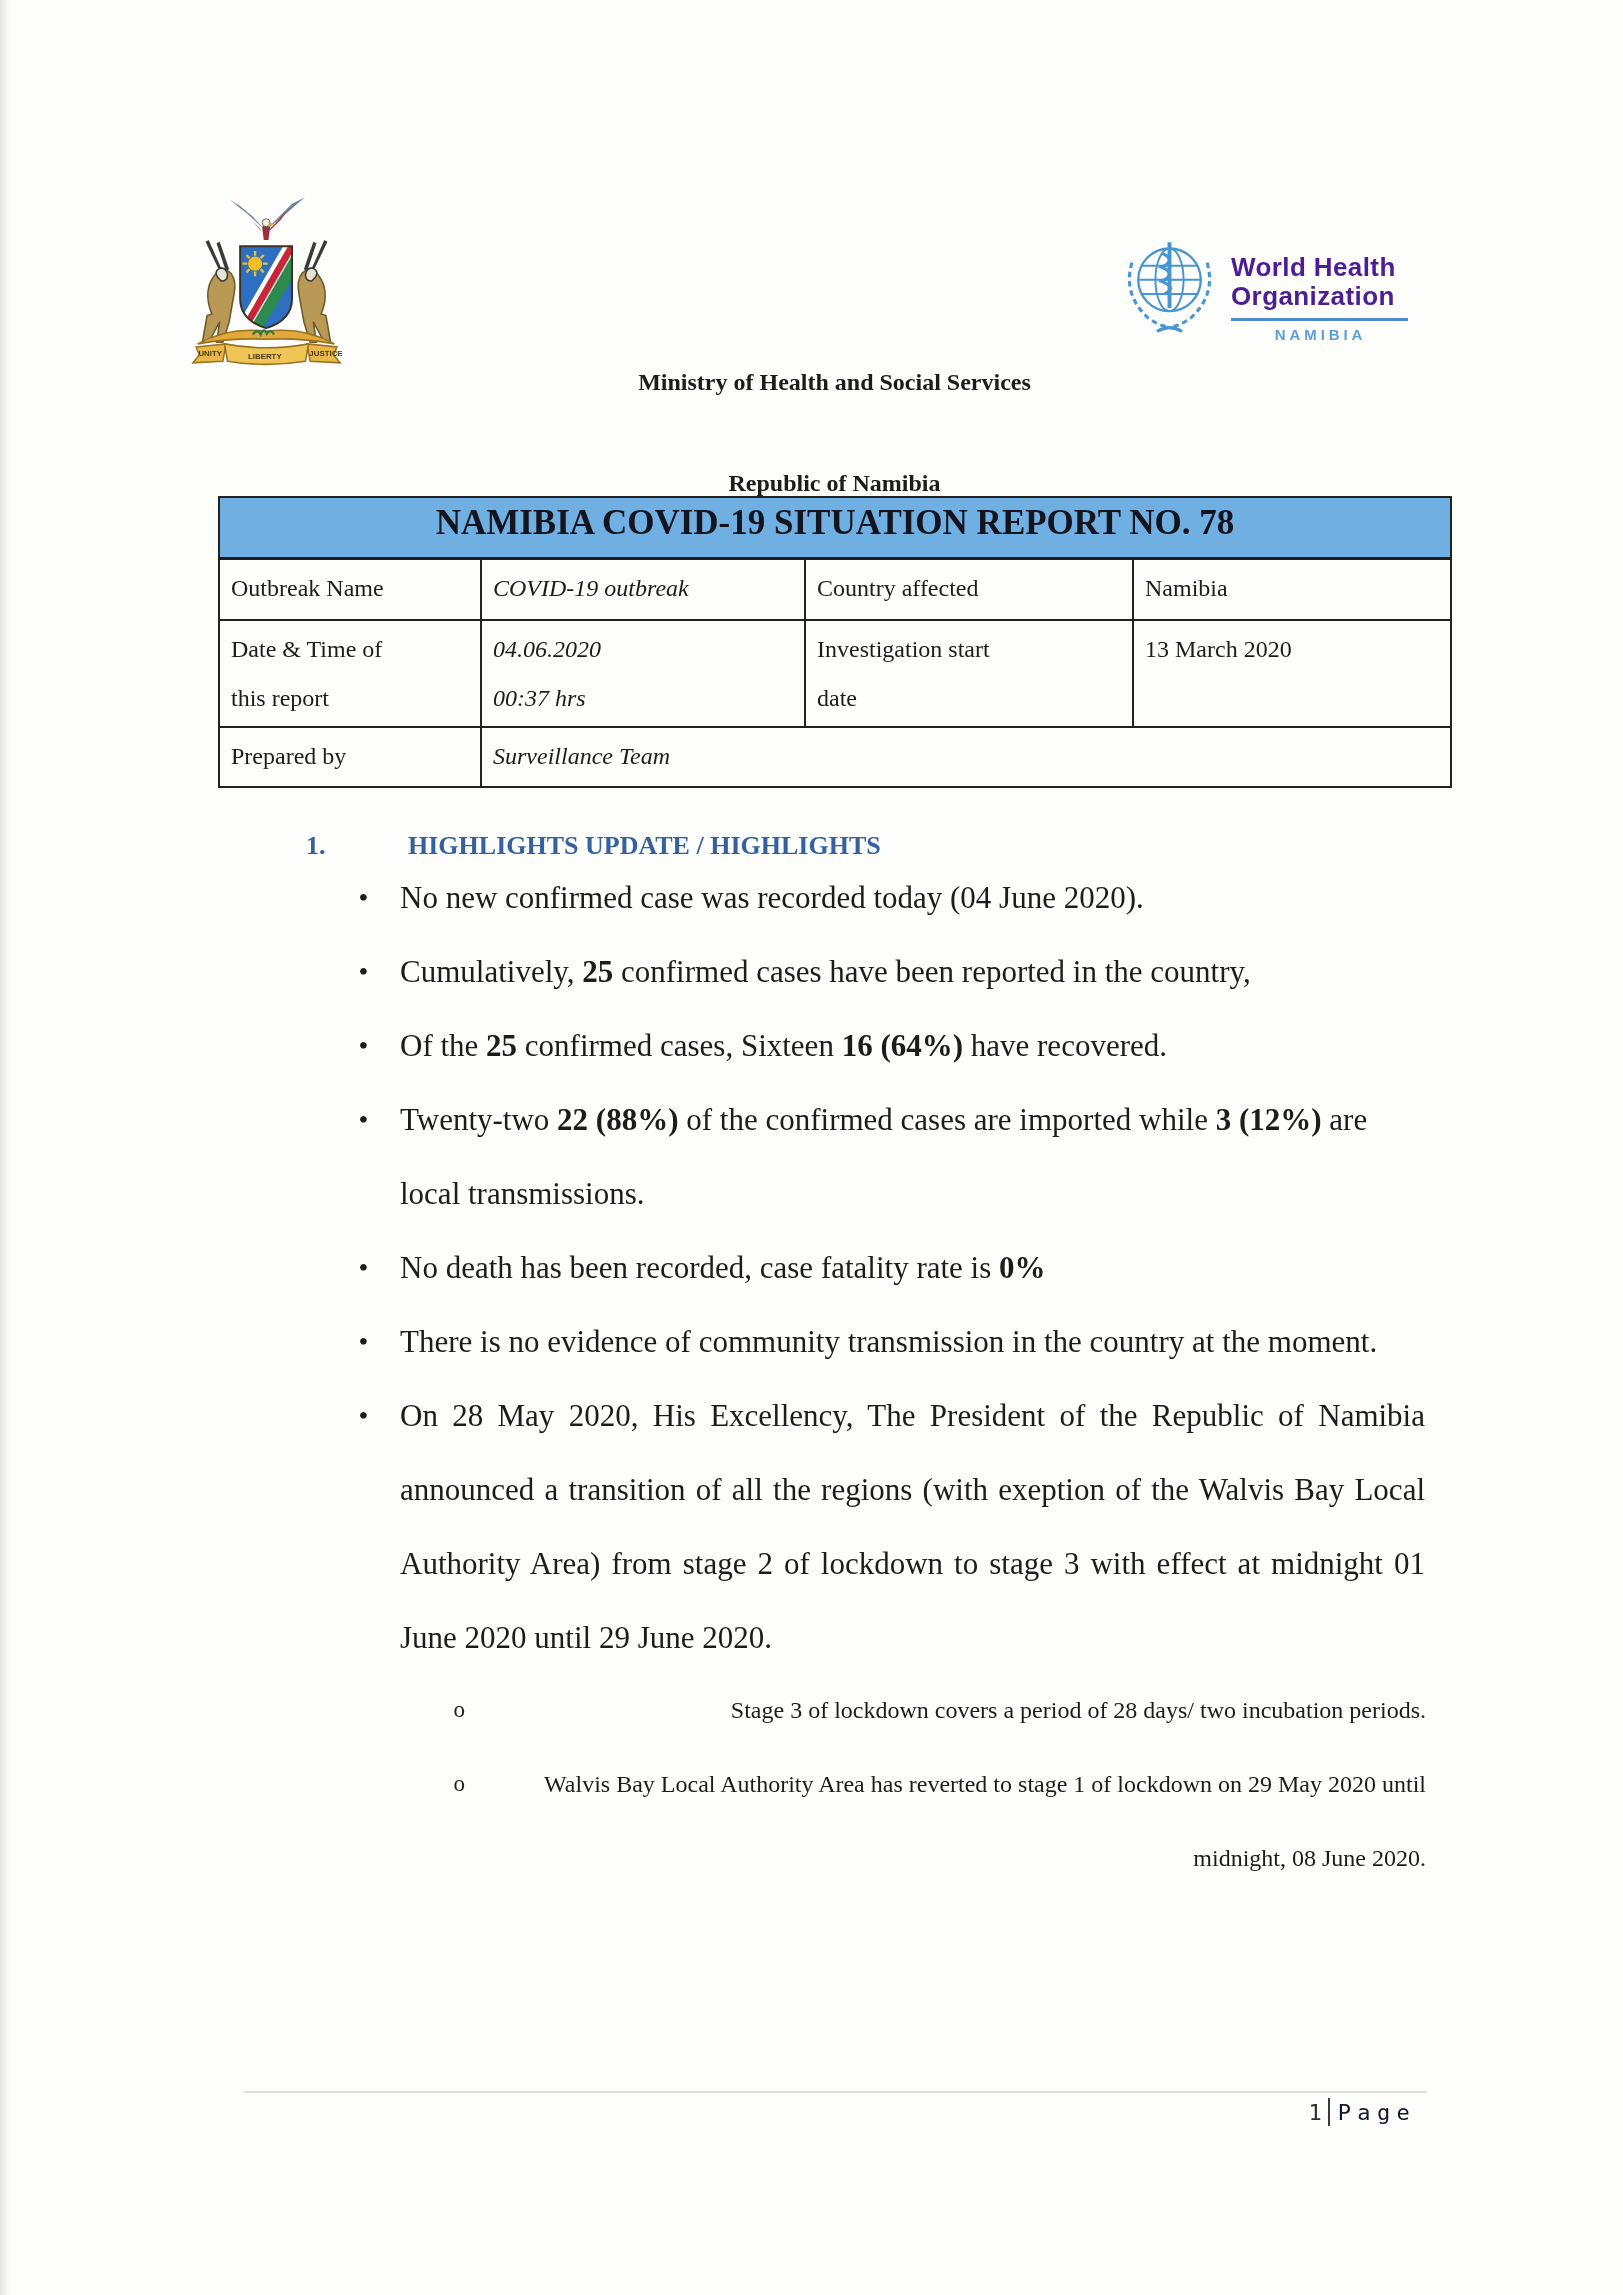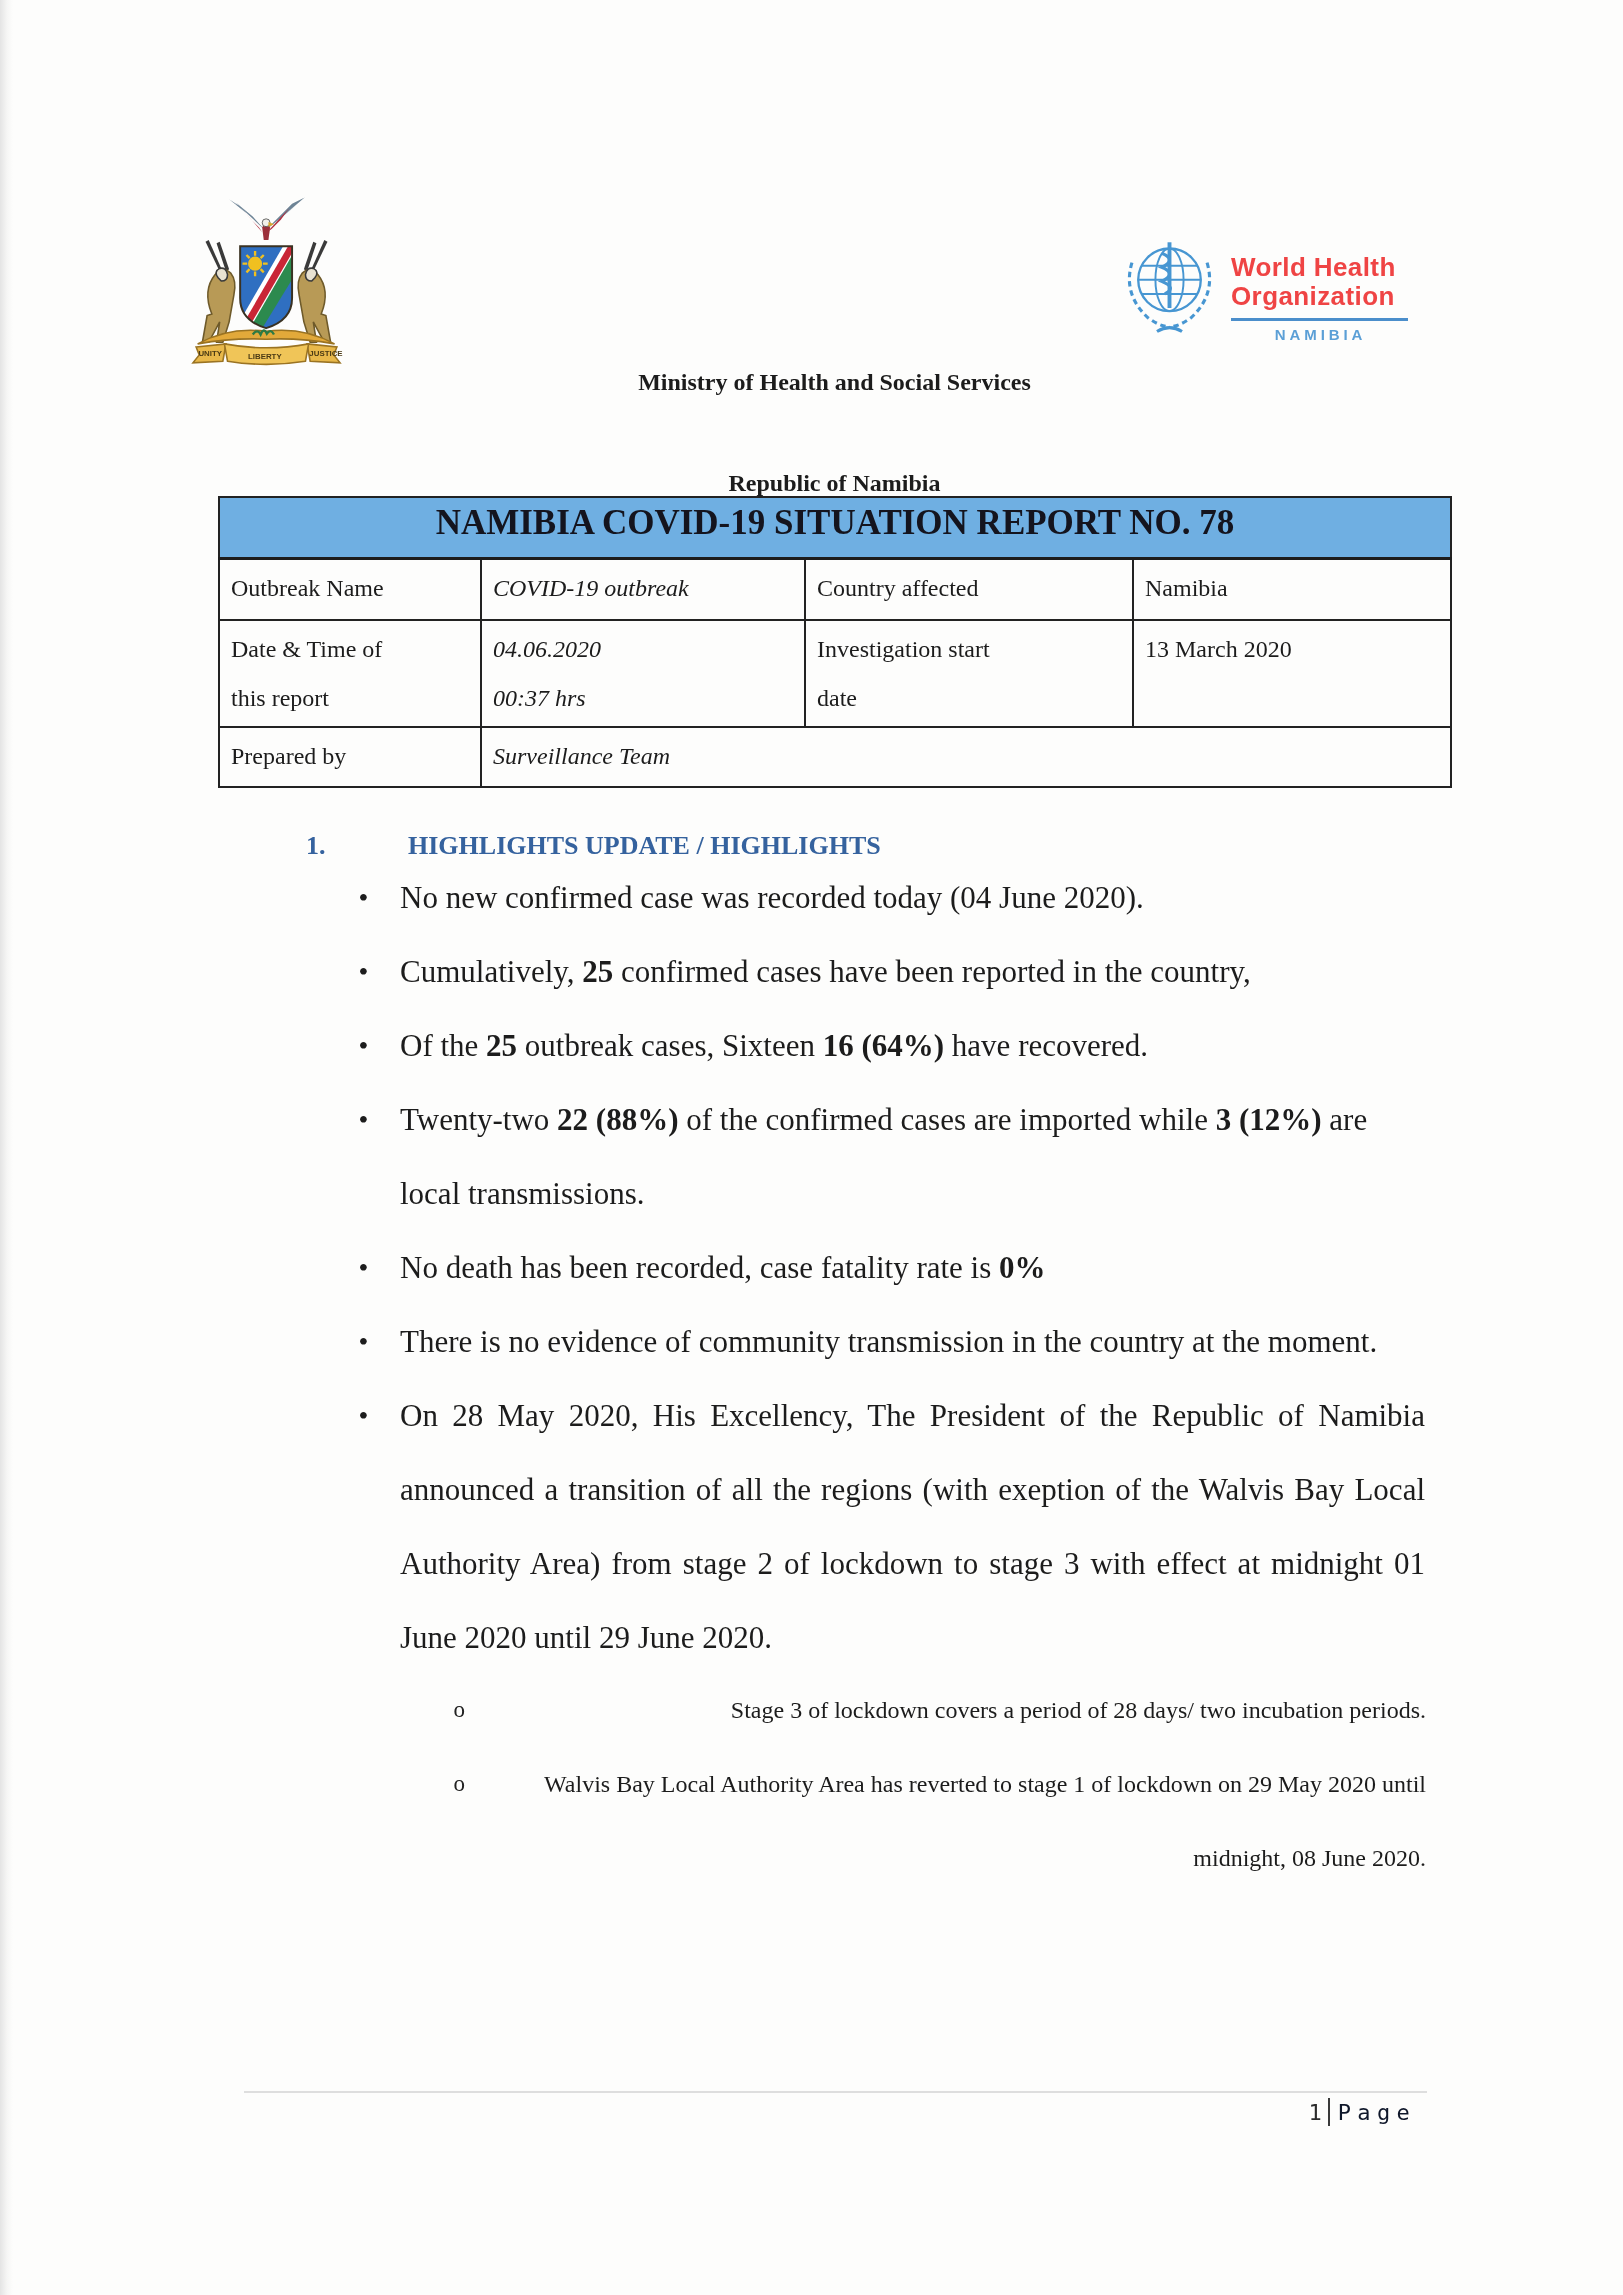--- a/index.html
+++ b/index.html
@@ -13,21 +13,21 @@
   }
   .scan-edge{
     position:absolute;left:0;top:0;width:12.6px;height:100%;
     background:linear-gradient(to right,#e4e4e4,#f6f6f5 55%,rgba(255,255,255,0));
   }
   
   .coat{position:absolute;left:174px;top:196px;width:185px;height:177px;}
   .who{position:absolute;left:1121px;top:234px;width:298px;height:126px;}
   .who-emblem{position:absolute;left:0;top:1.6px;width:97px;height:108px;}
   .who-text{position:absolute;left:110px;top:19px;width:179px;font-family:"Liberation Sans",sans-serif;}
-  .who-l1,.who-l2{font-size:26px;font-weight:bold;color:#ef4444;line-height:29px;letter-spacing:0.4px;}
+  .who-l1,.who-l2{font-size:26px;font-weight:bold;color:#4c1d95;line-height:29px;letter-spacing:0.4px;}
   .who-rule{margin-top:7px;height:3.1px;background:#4b8ecb;width:177px;}
   .who-country{margin-top:4.7px;text-align:center;font-size:15px;font-weight:bold;letter-spacing:3.9px;color:#5b9fd6;}
   
   .ministry{position:absolute;left:218px;width:1233px;text-align:center;font-weight:bold;font-size:24px;}
   .m1{top:379px;}
   .m2{top:428px;margin-top:42px;}
   
   table.report{
     position:absolute;left:218px;top:496px;width:1233px;
     border-collapse:collapse;table-layout:fixed;
@@ -222,21 +222,21 @@
 </tbody>
   </table>
 
 <div class="heading">
   <span class="h-num">1.</span><span class="h-title">HIGHLIGHTS UPDATE / HIGHLIGHTS</span>
 </div>
 
 <ul class="bullets">
     <li><span>No new confirmed case was recorded today (04 June 2020).</span></li>
     <li><span>Cumulatively, </span><span class="b">25</span><span> confirmed cases have been reported in the country,</span></li>
-    <li><span>Of the </span><span class="b">25</span><span> outbreak cases, Sixteen </span><span class="b">16 (64%)</span><span> have recovered.</span></li>
+    <li><span>Of the </span><span class="b">25</span><span> confirmed cases, Sixteen </span><span class="b">16 (64%)</span><span> have recovered.</span></li>
     <li><span>Twenty-two </span><span class="b">22 (88%)</span><span> of the confirmed cases are imported while </span><span class="b">3 (12%)</span><span> are local transmissions.</span></li>
     <li><span>No death has been recorded, case fatality rate is </span><span class="b">0%</span></li>
     <li><span>There is no evidence of community transmission in the country at the moment.</span></li>
     <li class="justify"><span>On 28 May 2020, His Excellency, The President of the Republic of Namibia announced a transition of all the regions (with exeption of the Walvis Bay Local Authority Area) from stage 2 of lockdown to stage 3 with effect at midnight 01 June 2020 until 29 June 2020.</span></li>
   </ul>
 <ul class="subbullets">
     <li><span>Stage 3 of lockdown covers a period of 28 days/ two incubation periods.</span></li>
     <li><span>Walvis Bay Local Authority Area has reverted to stage 1 of lockdown on 29 May 2020 until midnight, 08 June 2020.</span></li>
   </ul>
 

